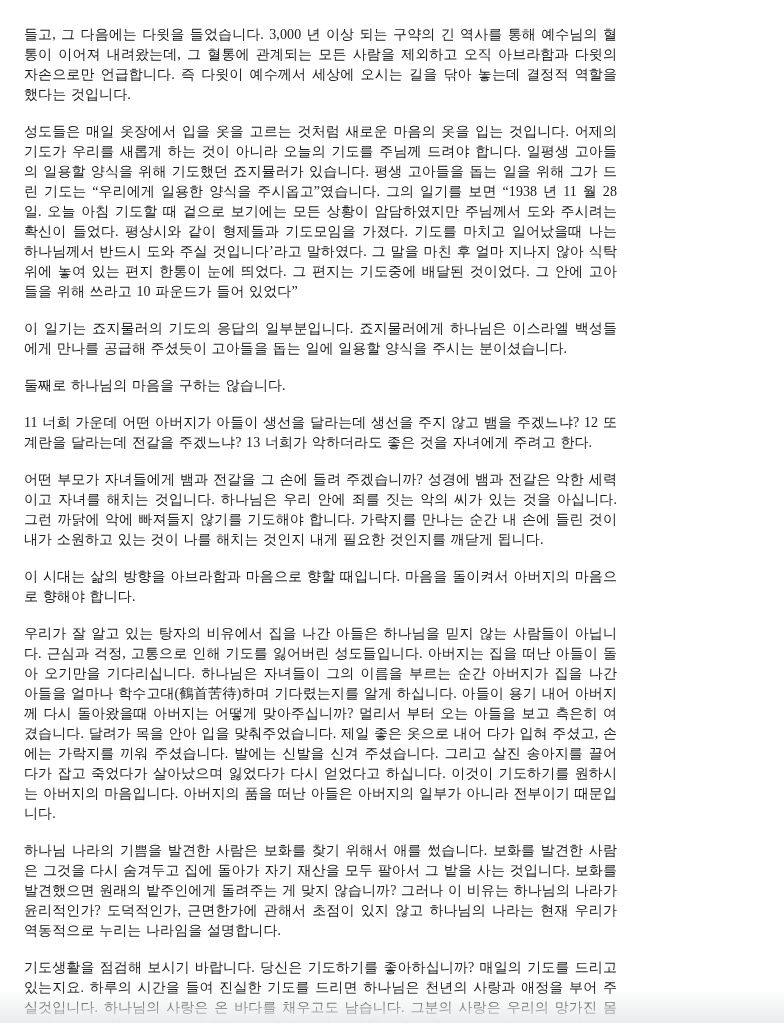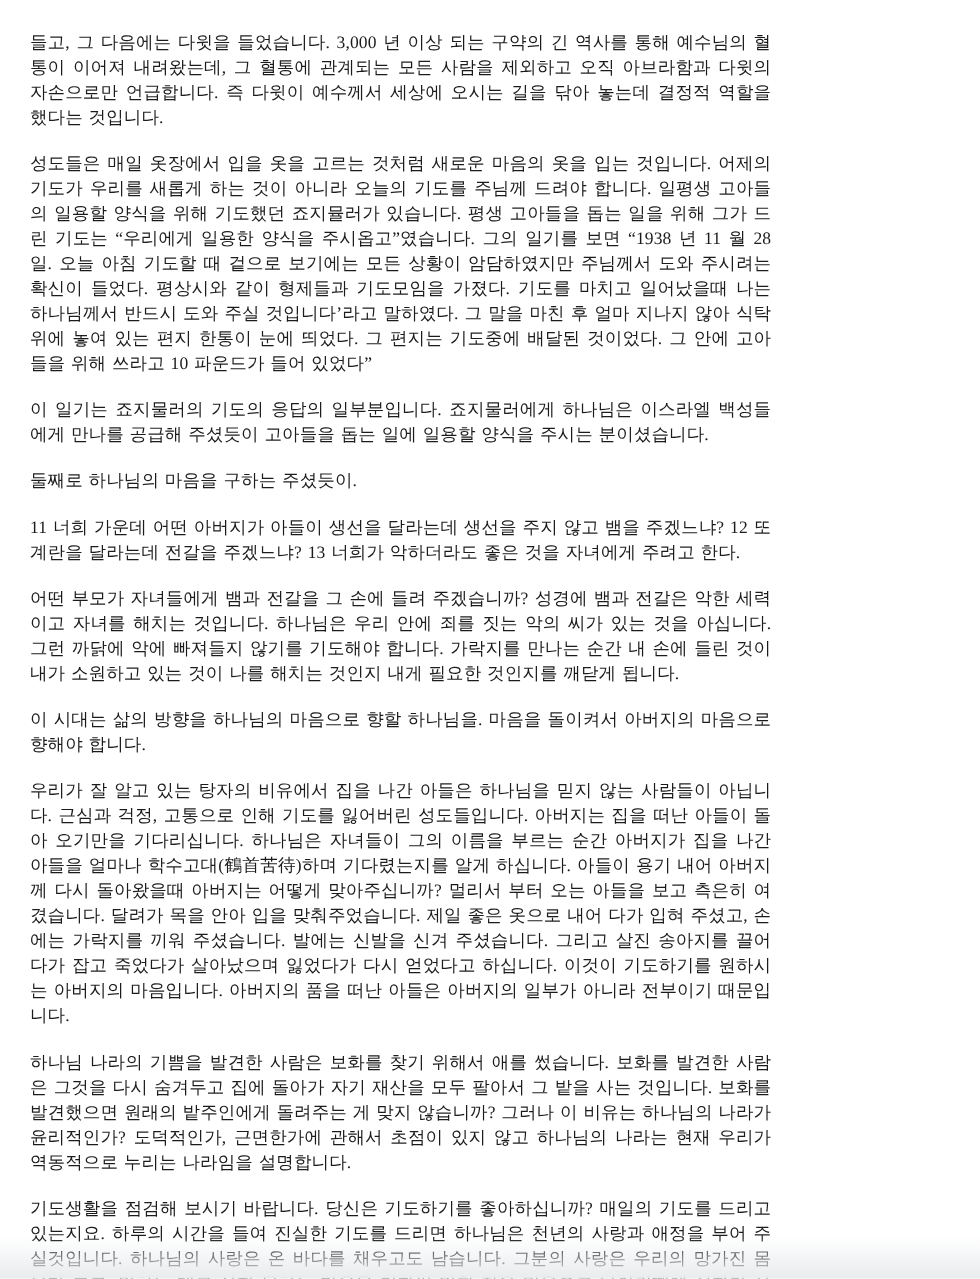--- a/index.html
+++ b/index.html
@@ -63,24 +63,24 @@
     pointer-events: none;
   }
 </style>
 </head>
 <body>
 
 <div class="page">
   <p>들고, 그 다음에는 다윗을 들었습니다. 3,000 년 이상 되는 구약의 긴 역사를 통해 예수님의 혈통이 이어져 내려왔는데, 그 혈통에 관계되는 모든 사람을 제외하고 오직 아브라함과 다윗의 자손으로만 언급합니다. 즉 다윗이 예수께서 세상에 오시는 길을 닦아 놓는데 결정적 역할을 했다는 것입니다.</p>
   <p>성도들은 매일 옷장에서 입을 옷을 고르는 것처럼 새로운 마음의 옷을 입는 것입니다. 어제의 기도가 우리를 새롭게 하는 것이 아니라 오늘의 기도를 주님께 드려야 합니다. 일평생 고아들의 일용할 양식을 위해 기도했던 죠지뮬러가 있습니다. 평생 고아들을 돕는 일을 위해 그가 드린 기도는 “우리에게 일용한 양식을 주시옵고”였습니다. 그의 일기를 보면 “1938 년 11 월 28 일. 오늘 아침 기도할 때 겉으로 보기에는 모든 상황이 암담하였지만 주님께서 도와 주시려는 확신이 들었다. 평상시와 같이 형제들과 기도모임을 가졌다. 기도를 마치고 일어났을때 나는 하나님께서 반드시 도와 주실 것입니다’라고 말하였다. 그 말을 마친 후 얼마 지나지 않아 식탁 위에 놓여 있는 편지 한통이 눈에 띄었다. 그 편지는 기도중에 배달된 것이었다. 그 안에 고아들을 위해 쓰라고 10 파운드가 들어 있었다”</p>
   <p>이 일기는 죠지물러의 기도의 응답의 일부분입니다. 죠지물러에게 하나님은 이스라엘 백성들에게 만나를 공급해 주셨듯이 고아들을 돕는 일에 일용할 양식을 주시는 분이셨습니다.</p>
-  <p>둘째로 하나님의 마음을 구하는 주셨듯이.</p>
+  <p>둘째로 하나님의 마음을 구하는 않습니다.</p>
   <p>11 너희 가운데 어떤 아버지가 아들이 생선을 달라는데 생선을 주지 않고 뱀을 주겠느냐? 12 또 계란을 달라는데 전갈을 주겠느냐? 13 너희가 악하더라도 좋은 것을 자녀에게 주려고 한다.</p>
   <p>어떤 부모가 자녀들에게 뱀과 전갈을 그 손에 들려 주겠습니까? 성경에 뱀과 전갈은 악한 세력이고 자녀를 해치는 것입니다. 하나님은 우리 안에 죄를 짓는 악의 씨가 있는 것을 아십니다. 그런 까닭에 악에 빠져들지 않기를 기도해야 합니다. 가락지를 만나는 순간 내 손에 들린 것이 내가 소원하고 있는 것이 나를 해치는 것인지 내게 필요한 것인지를 깨닫게 됩니다.</p>
-  <p>이 시대는 삶의 방향을 하나님의 마음으로 향할 하나님을. 마음을 돌이켜서 아버지의 마음으로 향해야 합니다.</p>
+  <p>이 시대는 삶의 방향을 아브라함과 마음으로 향할 때입니다. 마음을 돌이켜서 아버지의 마음으로 향해야 합니다.</p>
   <p>우리가 잘 알고 있는 탕자의 비유에서 집을 나간 아들은 하나님을 믿지 않는 사람들이 아닙니다. 근심과 걱정, 고통으로 인해 기도를 잃어버린 성도들입니다. 아버지는 집을 떠난 아들이 돌아 오기만을 기다리십니다. 하나님은 자녀들이 그의 이름을 부르는 순간 아버지가 집을 나간 아들을 얼마나 학수고대(鶴首苦待)하며 기다렸는지를 알게 하십니다. 아들이 용기 내어 아버지께 다시 돌아왔을때 아버지는 어떻게 맞아주십니까? 멀리서 부터 오는 아들을 보고 측은히 여겼습니다. 달려가 목을 안아 입을 맞춰주었습니다. 제일 좋은 옷으로 내어 다가 입혀 주셨고, 손에는 가락지를 끼워 주셨습니다. 발에는 신발을 신겨 주셨습니다. 그리고 살진 송아지를 끌어다가 잡고 죽었다가 살아났으며 잃었다가 다시 얻었다고 하십니다. 이것이 기도하기를 원하시는 아버지의 마음입니다. 아버지의 품을 떠난 아들은 아버지의 일부가 아니라 전부이기 때문입니다.</p>
   <p>하나님 나라의 기쁨을 발견한 사람은 보화를 찾기 위해서 애를 썼습니다. 보화를 발견한 사람은 그것을 다시 숨겨두고 집에 돌아가 자기 재산을 모두 팔아서 그 밭을 사는 것입니다. 보화를 발견했으면 원래의 밭주인에게 돌려주는 게 맞지 않습니까? 그러나 이 비유는 하나님의 나라가 윤리적인가? 도덕적인가, 근면한가에 관해서 초점이 있지 않고 하나님의 나라는 현재 우리가 역동적으로 누리는 나라임을 설명합니다.</p>
   <p>기도생활을 점검해 보시기 바랍니다. 당신은 기도하기를 좋아하십니까? 매일의 기도를 드리고 있는지요. 하루의 시간을 들여 진실한 기도를 드리면 하나님은 천년의 사랑과 애정을 부어 주실것입니다. 하나님의 사랑은 온 바다를 채우고도 남습니다. 그분의 사랑은 우리의 망가진 몸보다 크고, 말하는 대로 살지 못하는 마음을 겨자씨 만한 작은 믿음으로 나아갈때에 십자가 사랑을 확증해 주십니다.</p>
 
   <div class="footer-row">
     <span class="page-number">3</span>
     <span class="church-name">케임브리지한인교회</span>
   </div>
 </div>
 

